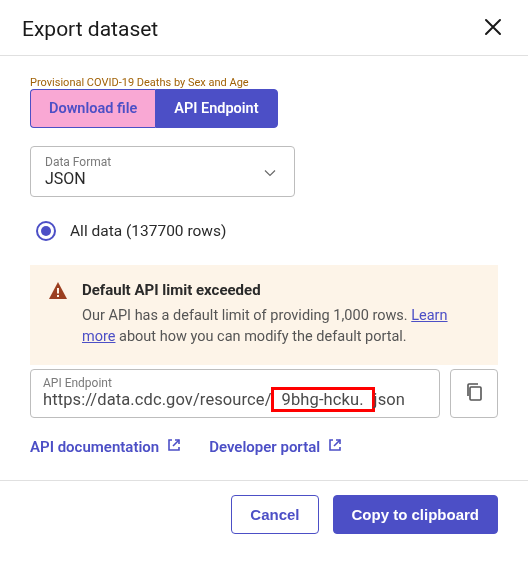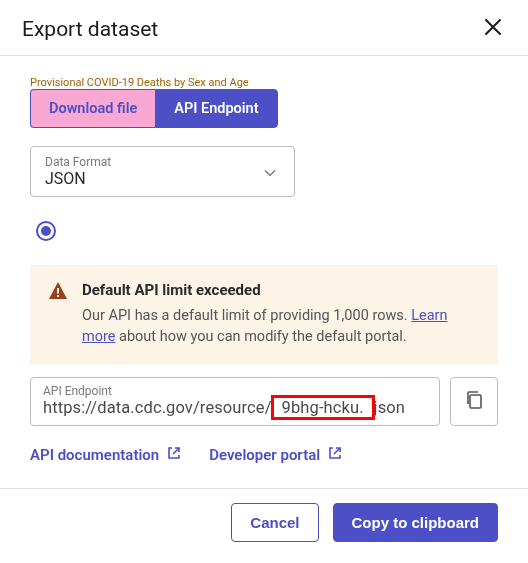--- a/index.html
+++ b/index.html
@@ -114,21 +114,21 @@
   }
   .radio-label {
     font-size: 15.5px;
     color: #2a2a2a;
   }
   .alert {
     background: #fdf4e8;
     padding: 16px 18px 18px 18px;
     display: flex;
     gap: 14px;
-    margin-bottom: 12px;
+    margin-bottom: 4px;
   }
   .alert-title {
     font-size: 15px;
     font-weight: 700;
     color: #2a2a2a;
     margin-bottom: 6px;
   }
   .alert-body {
     font-size: 14.5px;
     color: #555;
@@ -252,20 +252,21 @@
         <svg width="12" height="8" viewBox="0 0 12 8">
             <path d="M1 1 L6 6 L11 1" stroke="#6a6a6a" stroke-width="1.2" fill="none"></path>
           </svg>
       </span>
     </div>
 
     <div class="radio-row">
       <span class="radio-outer">
           <span class="radio-inner"></span>
         </span>
+      <span class="radio-label">All data (137700 rows)</span>
     </div>
 
     <div class="alert">
       <span>
         <svg width="20" height="20" viewBox="0 0 20 20">
             <path d="M10 1 L19 18 L1 18 Z" fill="#9b3e1f"></path>
             <rect x="9" y="7" width="2" height="5.5" fill="#fdf4e8"></rect>
             <rect x="9" y="14" width="2" height="2" fill="#fdf4e8"></rect>
           </svg>
       </span>

